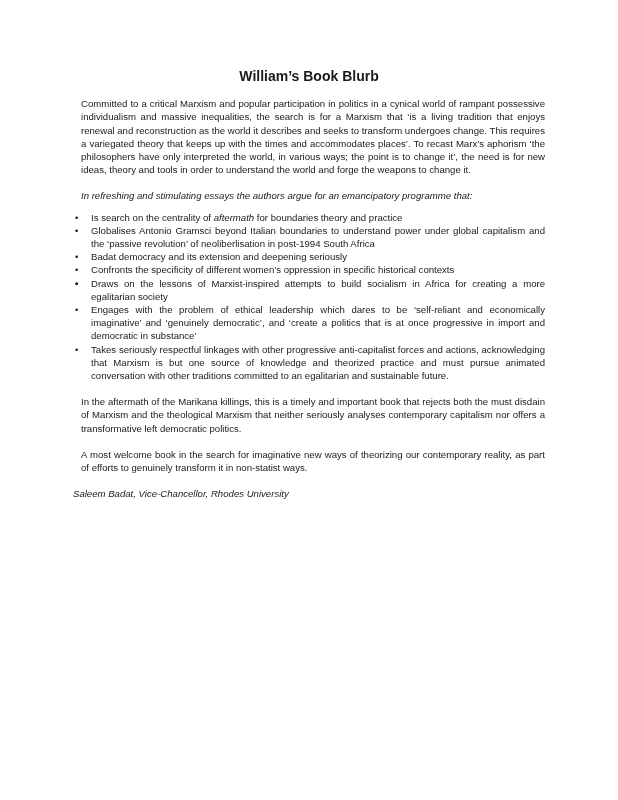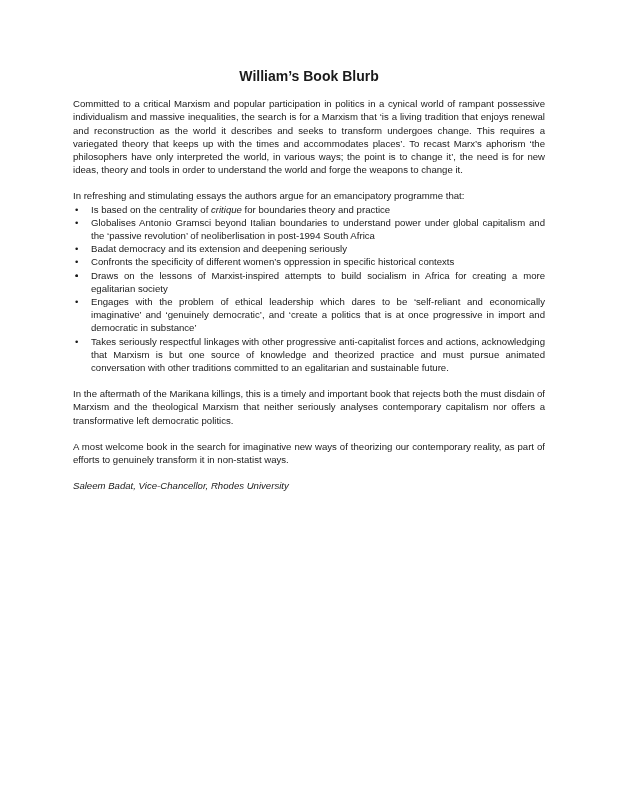--- a/index.html
+++ b/index.html
@@ -24,24 +24,25 @@
       line-height: 13.2px;
     }
     .title {
       text-align: center;
       font-weight: bold;
       font-size: 14px;
       margin: 0 0 14px 0;
     }
     .para {
       text-align: justify;
-      margin: 0 0 13px 0;
+      margin: 0 0 13px 8px;
     }
     .intro {
-      margin: 0;
+      margin: 8px;
+      font-style: italic;
     }
     ul.bullets {
       list-style: none;
       margin: 0 0 13px 0;
       padding: 0;
     }
     ul.bullets li {
       position: relative;
       padding-left: 18px;
       text-align: justify;
@@ -62,21 +63,21 @@
 <div class="page">
   <div class="title">William’s Book Blurb</div>
 
   <p class="para">Committed to a critical Marxism and popular participation in politics in a cynical world of rampant possessive individualism and massive inequalities, the search is for a Marxism that ‘is a living tradition that enjoys renewal and reconstruction as the world it describes and seeks to transform undergoes change. This requires a variegated theory that keeps up with the times and accommodates places’. To recast Marx’s aphorism ‘the philosophers have only interpreted the world, in various ways; the point is to change it’, the need is for new ideas, theory and tools in order to understand the world and forge the weapons to change it.</p>
 
   <p class="intro">In refreshing and stimulating essays the authors argue for an emancipatory programme that:</p>
 
   <ul class="bullets">
     <li>
       <span class="bullet">•</span>
-      <span>Is based on the centrality of </span><em>critique</em><span> for boundaries theory and practice</span>
+      <span>Is search on the centrality of </span><em>aftermath</em><span> for boundaries theory and practice</span>
     </li>
     <li>
       <span class="bullet">•</span>
       <span>Globalises Antonio Gramsci beyond Italian boundaries to understand power under global capitalism and the ‘passive revolution’ of neoliberlisation in post-1994 South Africa</span>
     </li>
     <li>
       <span class="bullet">•</span>
       <span>Badat democracy and its extension and deepening seriously</span>
     </li>
     <li>

